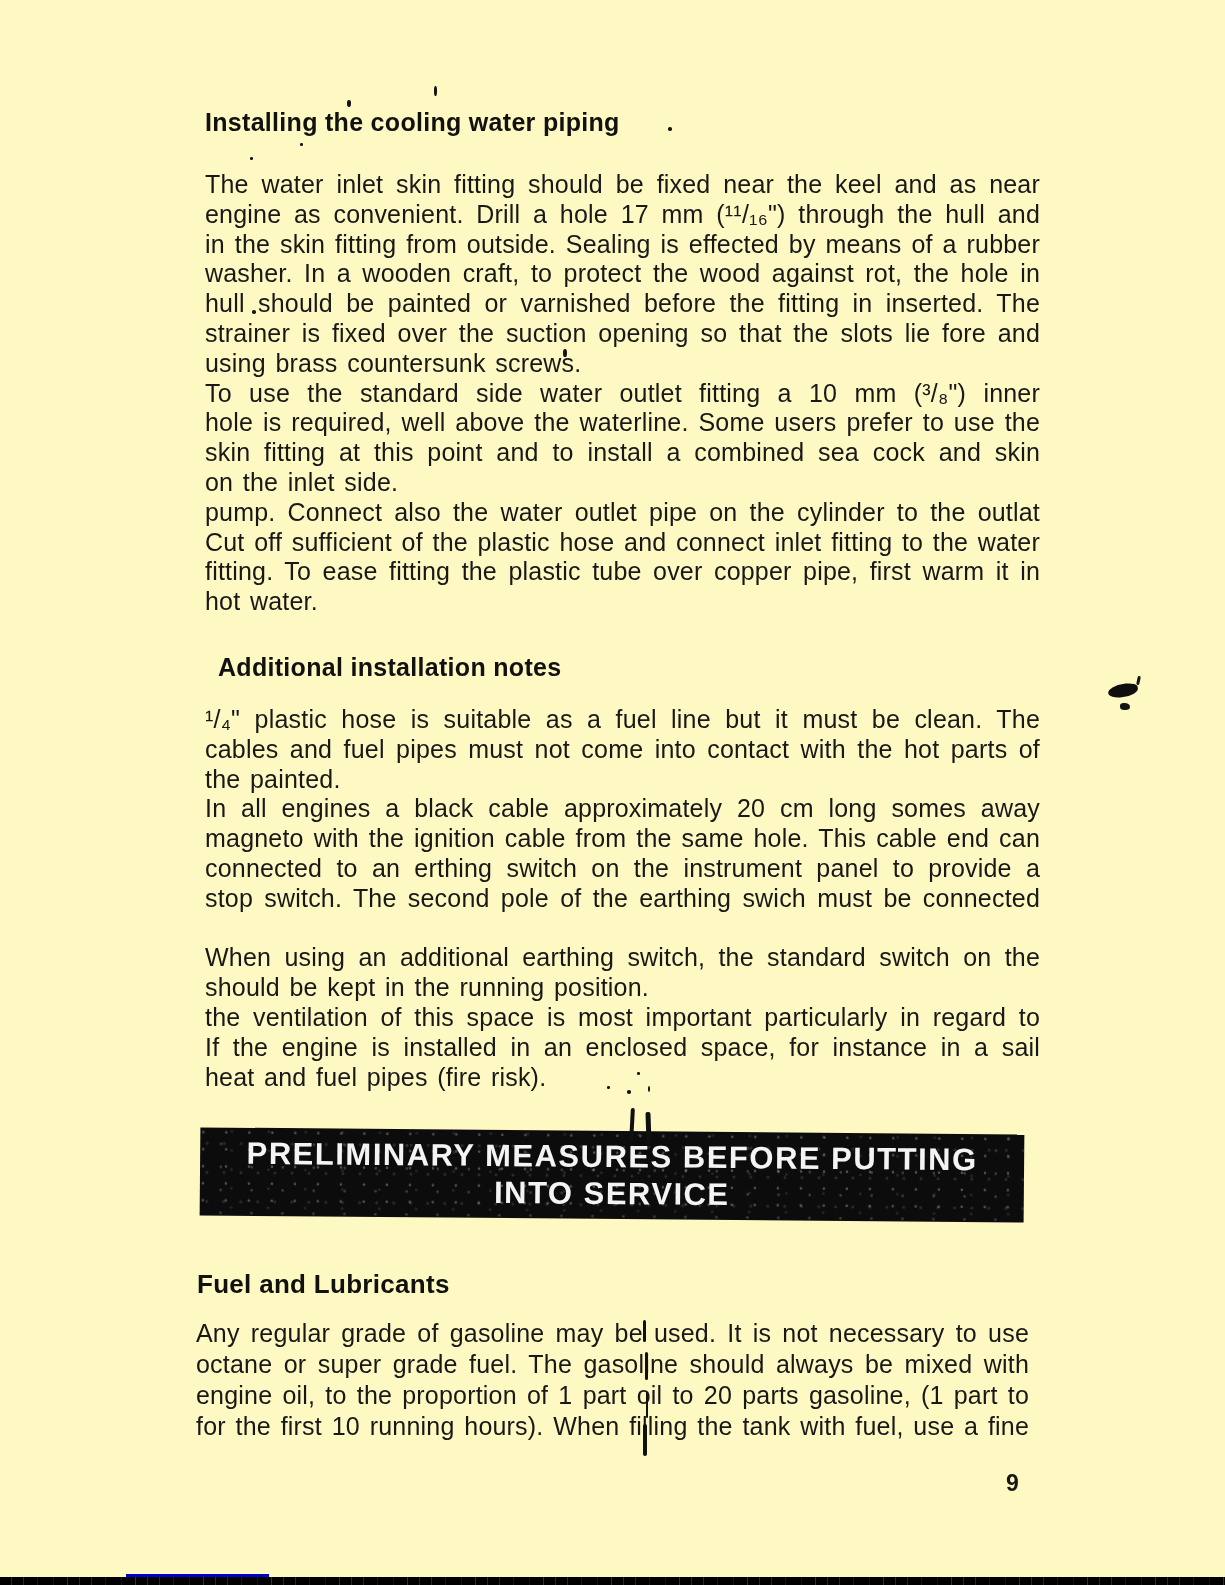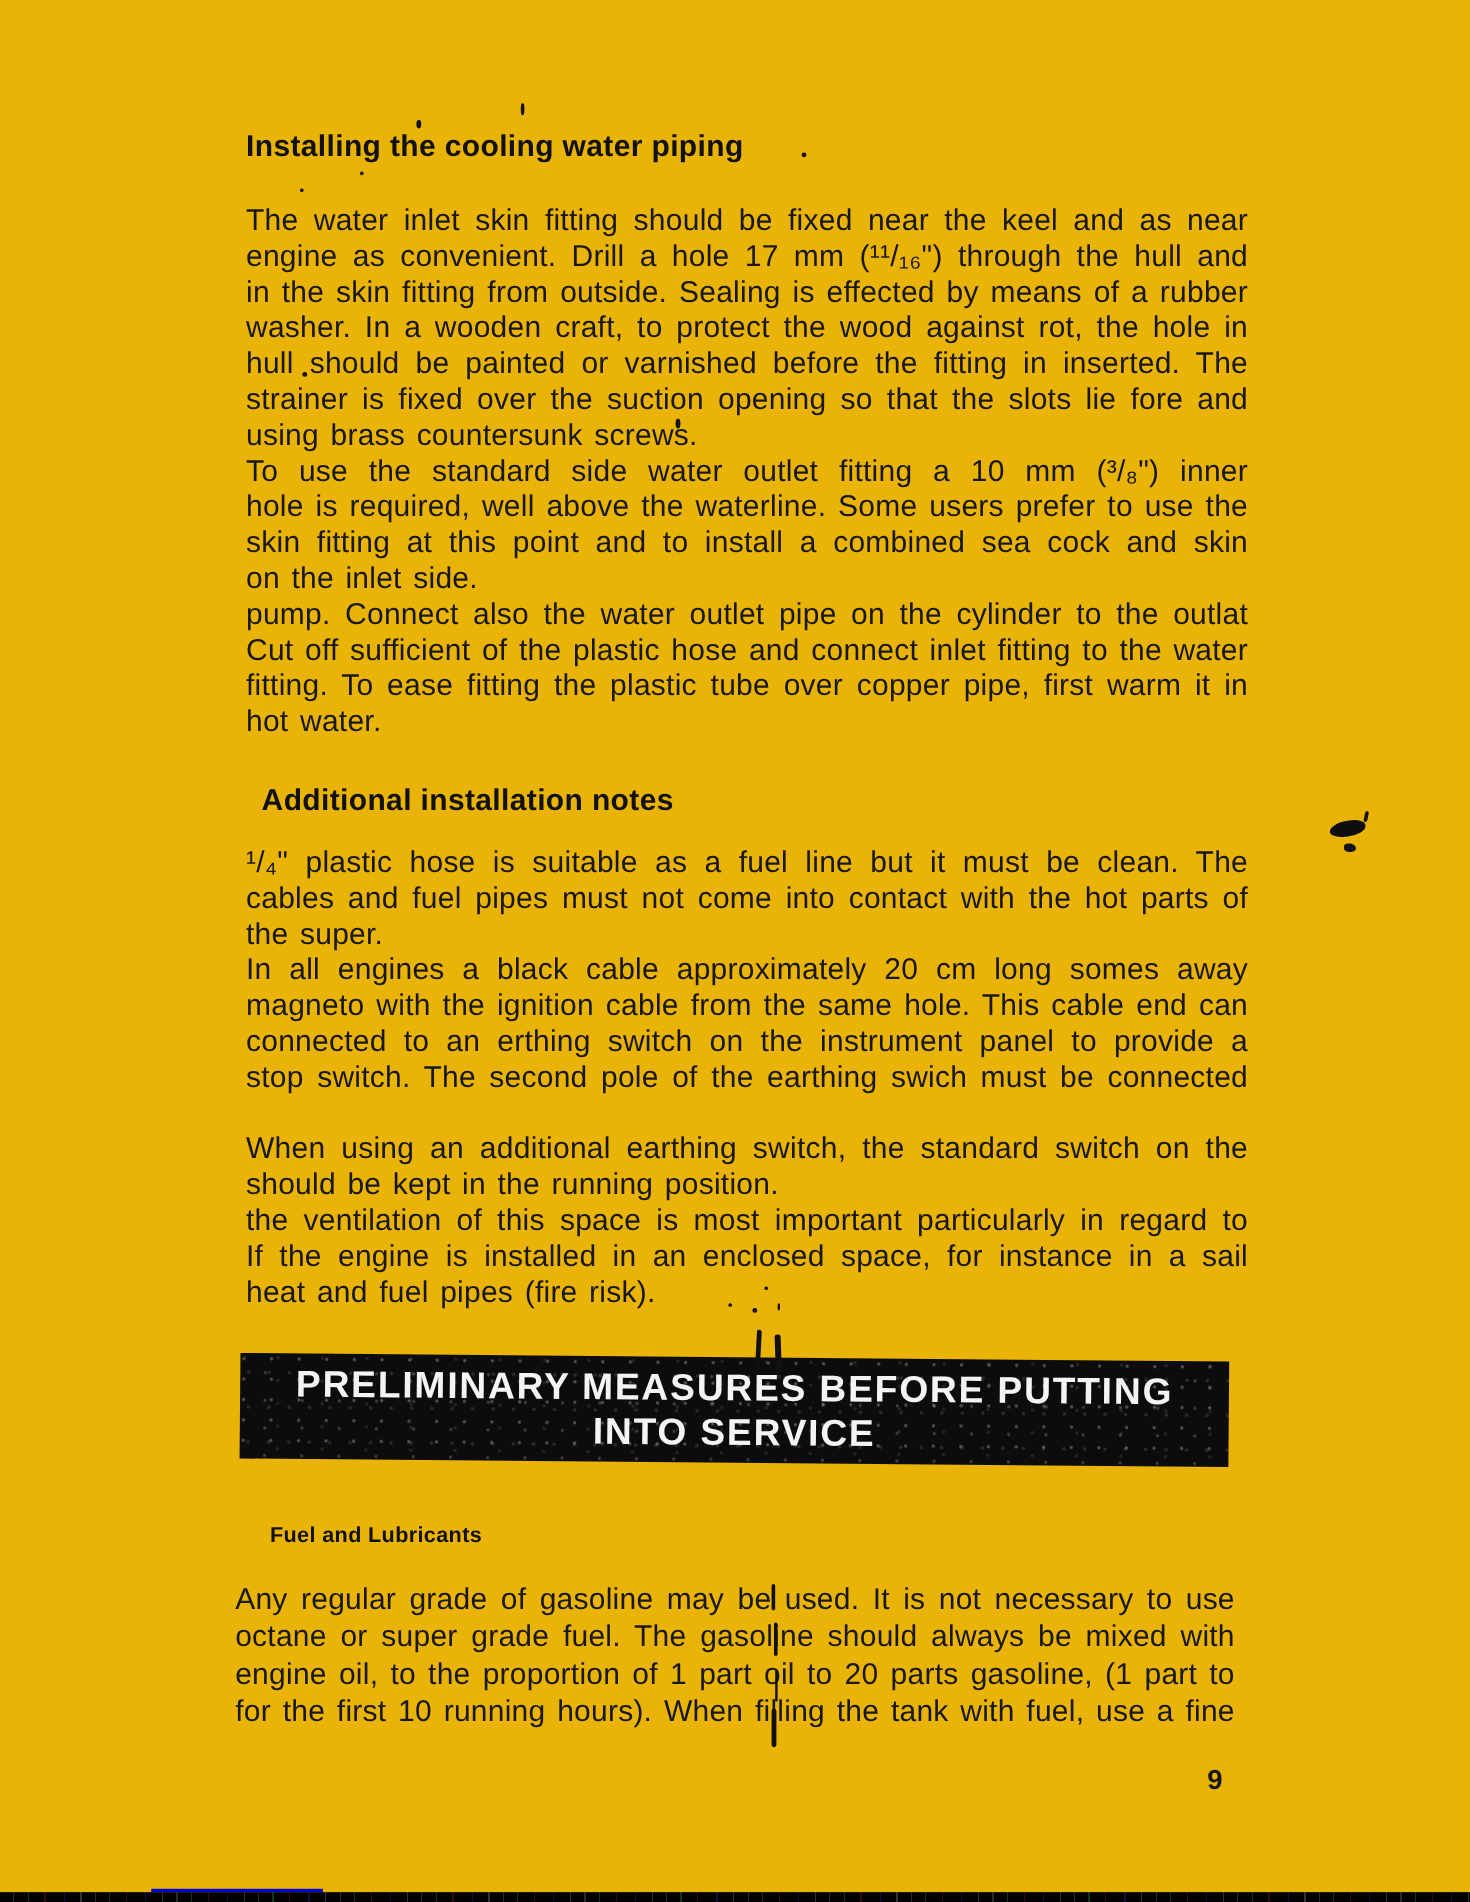--- a/index.html
+++ b/index.html
@@ -1,19 +1,19 @@
 <!DOCTYPE html>
 <html><head>
 <meta charset="utf-8">
 <style>
   html,body{margin:0;padding:0;background:#e8e8e8;}
   .page{
     position:relative;
     width:1225px;height:1585px;
-    background:#eab308;
+    background:#fef9c3;
     font-family:"Liberation Sans",sans-serif;
     color:#161616;
     overflow:hidden;
     margin:0 auto;
   }
   .abs{position:absolute;}
   .sec-heading{
     margin:0;
     font-size:25px;
     font-weight:700;
@@ -127,21 +127,21 @@
       <div class="line j">Cut off sufficient of the plastic hose and connect inlet fitting to the water</div>
       <div class="line j">fitting. To ease fitting the plastic tube over copper pipe, first warm it in</div>
       <div class="line">hot water.</div>
     </div>
 
   <h2 class="abs sec-heading" style="left:205px;top:653px;margin-left:13px;">Additional installation notes</h2>
 
   <div class="abs textblock" style="left:205px;top:705px;width:835px;">
       <div class="line j">¹/₄" plastic hose is suitable as a fuel line but it must be clean. The ignition</div>
       <div class="line j">cables and fuel pipes must not come into contact with the hot parts of</div>
-      <div class="line">the super.</div>
+      <div class="line">the painted.</div>
     </div>
 
   <div class="abs textblock" style="left:205px;top:794.4px;width:835px;">
       <div class="line j">In all engines a black cable approximately 20 cm long somes away from the</div>
       <div class="line j">magneto with the ignition cable from the same hole. This cable end can be</div>
       <div class="line j">connected to an erthing switch on the instrument panel to provide a remote</div>
       <div class="line j">stop switch. The second pole of the earthing swich must be connected to</div>
     </div>
 
   <div class="abs textblock" style="left:205px;top:943.4px;width:835px;">
@@ -153,21 +153,21 @@
       <div class="line j">the ventilation of this space is most important particularly in regard to exhaust</div>
       <div class="line j">If the engine is installed in an enclosed space, for instance in a sail boat,</div>
       <div class="line">heat and fuel pipes (fire risk).</div>
     </div>
 
   <div class="abs banner">
     <div class="banner-line first">PRELIMINARY MEASURES BEFORE PUTTING</div>
     <div class="banner-line">INTO SERVICE</div>
   </div>
 
-  <h2 class="abs sec-heading" style="left:197px;top:1269px;font-size:18px;margin-left:28px;">Fuel and Lubricants</h2>
+  <h2 class="abs sec-heading" style="left:197px;top:1269px;font-size:26px;">Fuel and Lubricants</h2>
 
   <div class="abs textblock lh31" style="left:196px;top:1318px;width:833px;">
       <div class="line j">Any regular grade of gasoline may be used. It is not necessary to use high</div>
       <div class="line j">octane or super grade fuel. The gasoline should always be mixed with suitable</div>
       <div class="line j">engine oil, to the proportion of 1 part oil to 20 parts gasoline, (1 part to 16</div>
       <div class="line">for the first 10 running hours). When filling the tank with fuel, use a fine mesh</div>
     </div>
 
   <div class="abs page-number">9</div>
 

